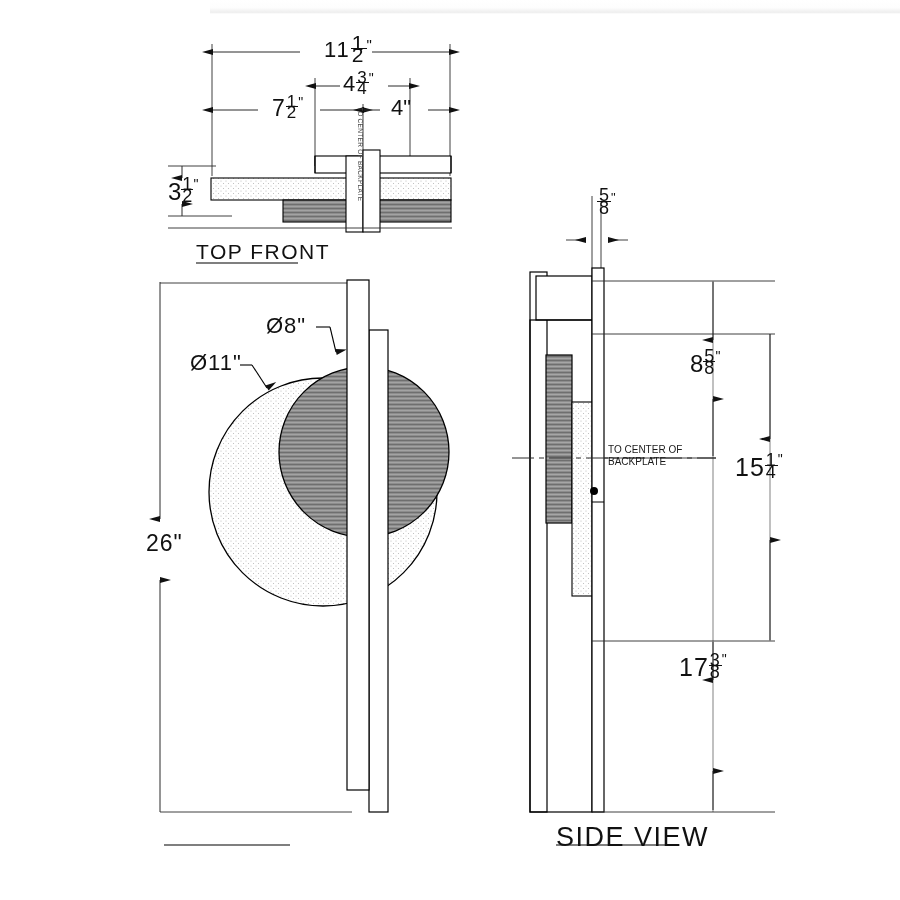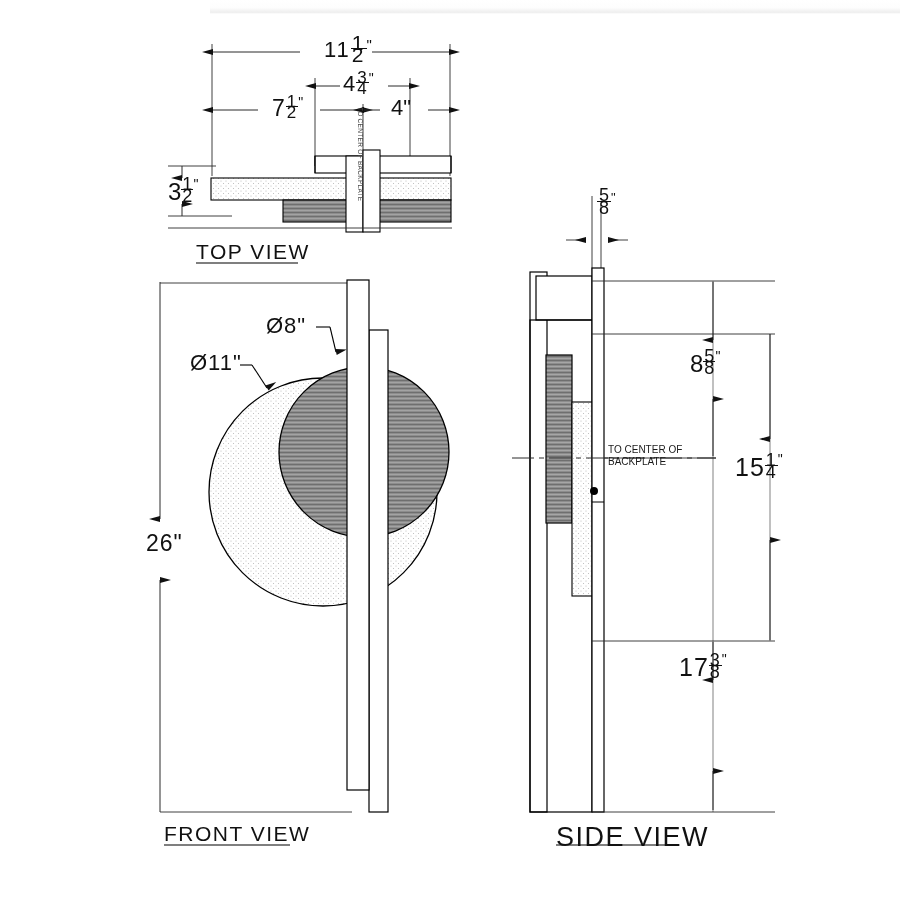--- a/index.html
+++ b/index.html
@@ -212,29 +212,28 @@
   <div class="vlabel" style="left:391px;top:95px;font-size:22px;">4"</div>
 
   <div class="vlabel" style="left:168px;top:176px;font-size:24px;">
     <span style="display:inline-block;vertical-align:middle;">3</span><span style="display:inline-block;vertical-align:middle;position:relative;top:-1px;font-size:18px;"><span style="display:block;line-height:10px;text-align:center;border-bottom:1.4px solid #111;padding:0 1px;">1</span><span style="display:block;line-height:12px;text-align:center;padding:0 1px;">2</span></span><span style="vertical-align:top;font-size:14px;">"</span>
   </div>
 
   <div class="vlabel" style="left:330px;top:105px;width:60px;height:60px;">
     <span style="display:inline-block;transform:rotate(90deg);transform-origin:left top;position:absolute;left:34px;top:2px;font-size:6.5px;letter-spacing:0.3px;color:#4a4a4a;">TO CENTER OF BACKPLATE</span>
   </div>
 
-  <div class="vlabel" style="left:196px;top:240px;font-size:21px;letter-spacing:1.5px;color:#111;">TOP VIEW</div>
+  <div class="vlabel" style="left:196px;top:240px;font-size:21px;letter-spacing:1.5px;color:#111;">TOP FRONT</div>
 
   <div class="vlabel" style="left:146px;top:530px;font-size:23px;letter-spacing:1px;">26"</div>
 
   <div class="vlabel" style="left:266px;top:313px;font-size:22px;letter-spacing:1px;">Ø8"</div>
 
   <div class="vlabel" style="left:190px;top:350px;font-size:22px;letter-spacing:1px;">Ø11"</div>
 
-  <div class="vlabel" style="left:164px;top:822px;font-size:21px;letter-spacing:1.5px;">FRONT VIEW</div>
 
   <div class="vlabel" style="left:597px;top:190px;font-size:18px;">
     <span style="display:inline-block;vertical-align:middle;font-size:18px;"><span style="display:block;line-height:11px;text-align:center;border-bottom:1.4px solid #111;padding:0 2px;">5</span><span style="display:block;line-height:13px;text-align:center;padding:0 2px;">8</span></span><span style="vertical-align:top;font-size:13px;">"</span>
   </div>
 
   <div class="vlabel" style="left:690px;top:348px;font-size:24px;">
     <span style="display:inline-block;vertical-align:middle;">8</span><span style="display:inline-block;vertical-align:middle;position:relative;top:-1px;font-size:18px;"><span style="display:block;line-height:10px;text-align:center;border-bottom:1.4px solid #111;padding:0 1px;">5</span><span style="display:block;line-height:12px;text-align:center;padding:0 1px;">8</span></span><span style="vertical-align:top;font-size:14px;">"</span>
   </div>
 
   <div class="vlabel" style="left:735px;top:451px;font-size:25px;letter-spacing:1px;">

